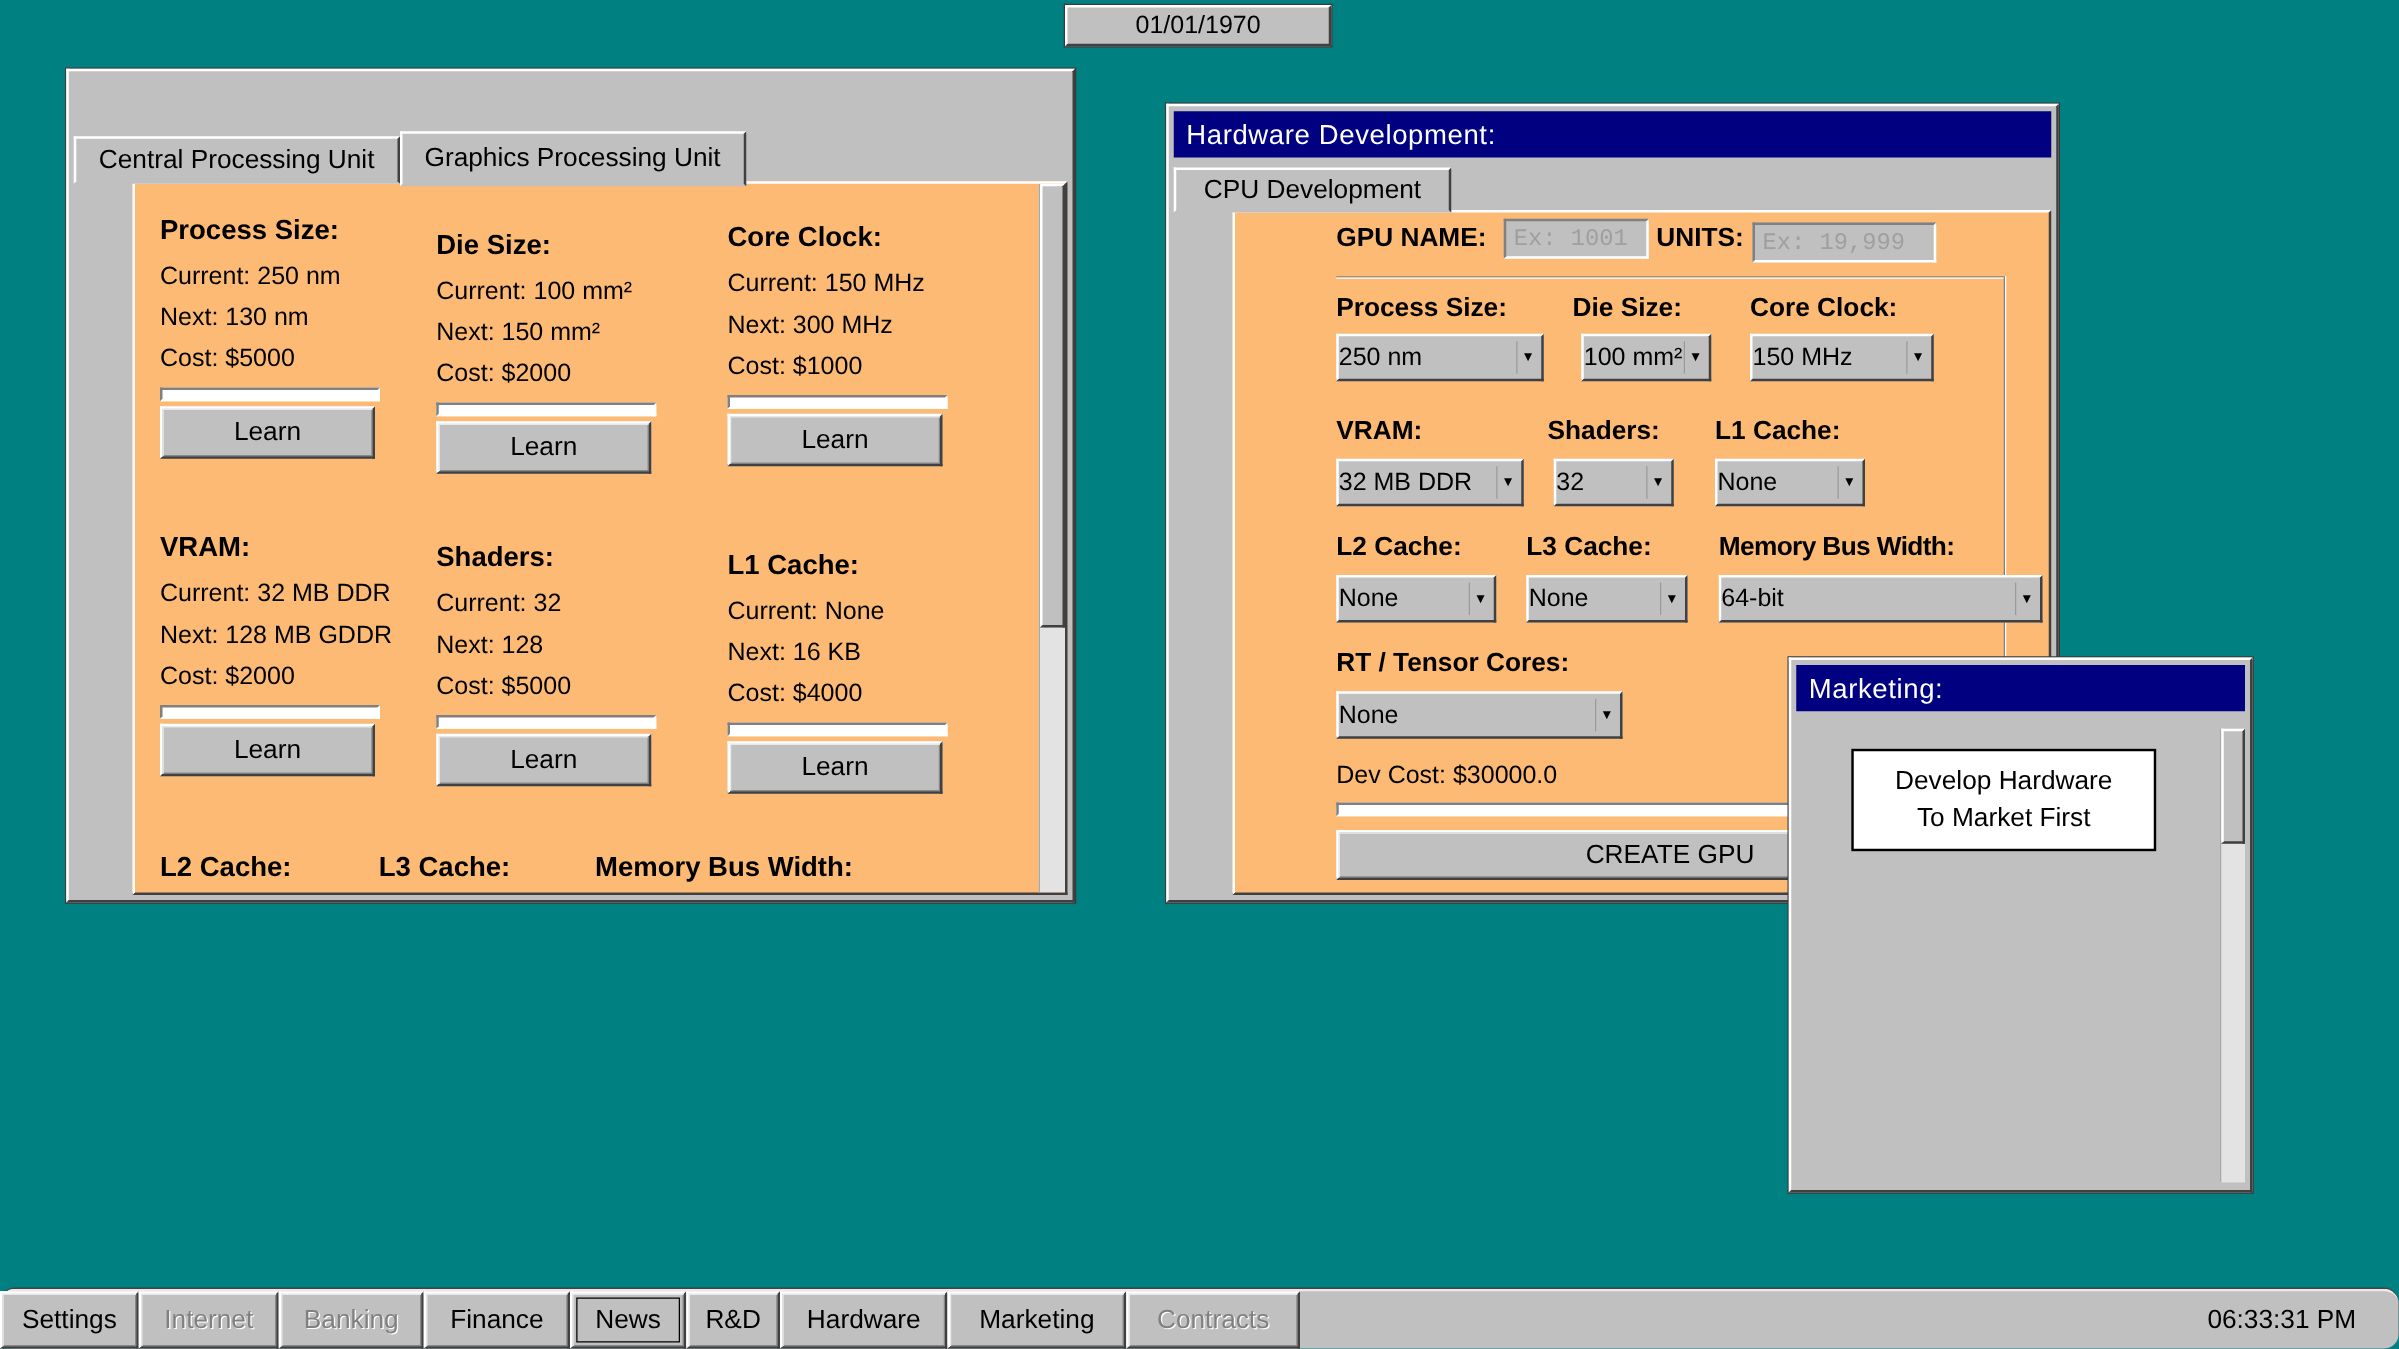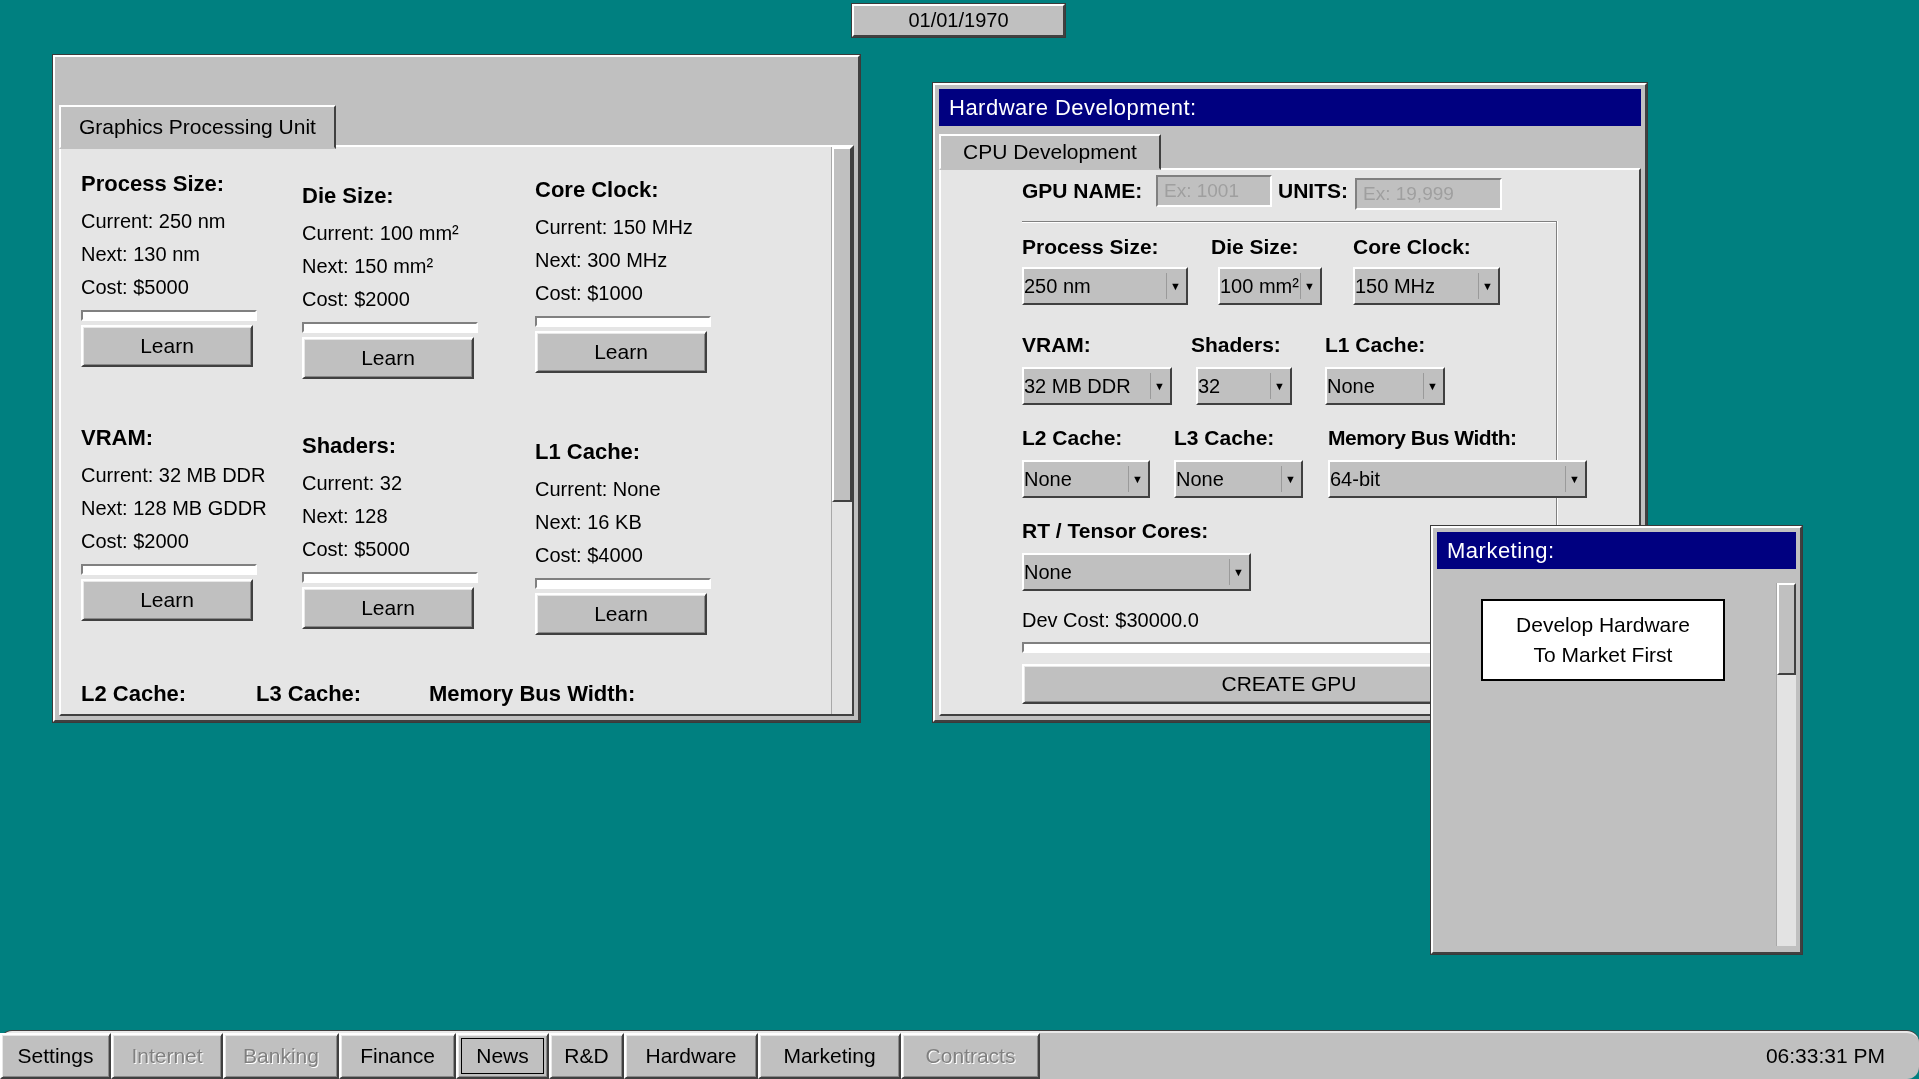--- a/index.html
+++ b/index.html
@@ -24,23 +24,24 @@
   }
   .tabs { position:absolute; display:flex; align-items:flex-end; z-index:3; }
   .tab {
     height:38px; background:#c0c0c0;
     border:2px solid; border-color:#fff #404040 transparent #fff;
     display:flex; align-items:center; justify-content:center;
     padding:0 18px; font-size:21px; white-space:nowrap; cursor:default;
   }
   .tab.active { height:44px; margin-bottom:-2px; }
   .tabpanel {
-    position:absolute; background:#e5e5e5;
+    position:absolute; background:#fdba74;
     border:2px solid; border-color:#fff #404040 #404040 #fff;
     overflow:hidden;
+    margin-left:47px;
   }
 
   .btn {
     background:#c0c0c0; color:#000; font-family:inherit; font-size:21px;
     border:2px solid; border-color:#fff #404040 #404040 #fff;
     box-shadow:inset 1px 1px 0 #e8e8e8, inset -1px -1px 0 #888;
     cursor:default;
   }
   .pbar {
     background:#fff; height:11px;
@@ -58,21 +59,21 @@
   .ddarrow {
     position:absolute; right:2px; top:4px; bottom:4px; width:18px;
     border-left:1px solid #9a9a9a;
     display:flex; align-items:center; justify-content:center;
     font-size:11px; color:#000;
   }
 
   .inp {
     position:absolute; height:32px; background:#c0c0c0;
     border:2px solid; border-color:#808080 #fff #fff #808080;
-    font-family:Liberation Sans, sans-serif; font-size:19px; color:#000; padding:0 6px;
+    font-family:Liberation Mono, monospace; font-size:19px; color:#000; padding:0 6px;
   }
   .inp::placeholder { color:#9f9f9f; opacity:1; }
 
   .sbtrack { position:absolute; background:#e3e3e3; border-left:1px solid #a8a8a8; }
   .sbthumb {
     position:absolute; left:0; right:0; background:#c0c0c0;
     border:2px solid; border-color:#fff #404040 #404040 #fff;
   }
 
   
@@ -129,20 +130,21 @@
   .tbtn.focused { outline:1px solid #000; outline-offset:-6px; }
   .clock { margin-left:auto; align-self:center; padding-right:34px; font-size:21px; }
 </style>
 </head>
 <body>
 
 <div class="date-box">01/01/1970</div>
 
 <div class="win" id="rnd-win">
   <div class="tabs" id="rnd-tabs">
+    <div class="tab">Central Processing Unit</div>
     <div class="tab active">Graphics Processing Unit</div>
   </div>
   <div class="tabpanel" id="rnd-panel">
 
     <div class="ritem" style="left:20px;top:24px">
       <div class="rname">Process Size:</div>
       <div class="rline">Current: 250 nm</div>
       <div class="rline">Next: 130 nm</div>
       <div class="rline">Cost: $5000</div>
       <div class="pbar"></div>

